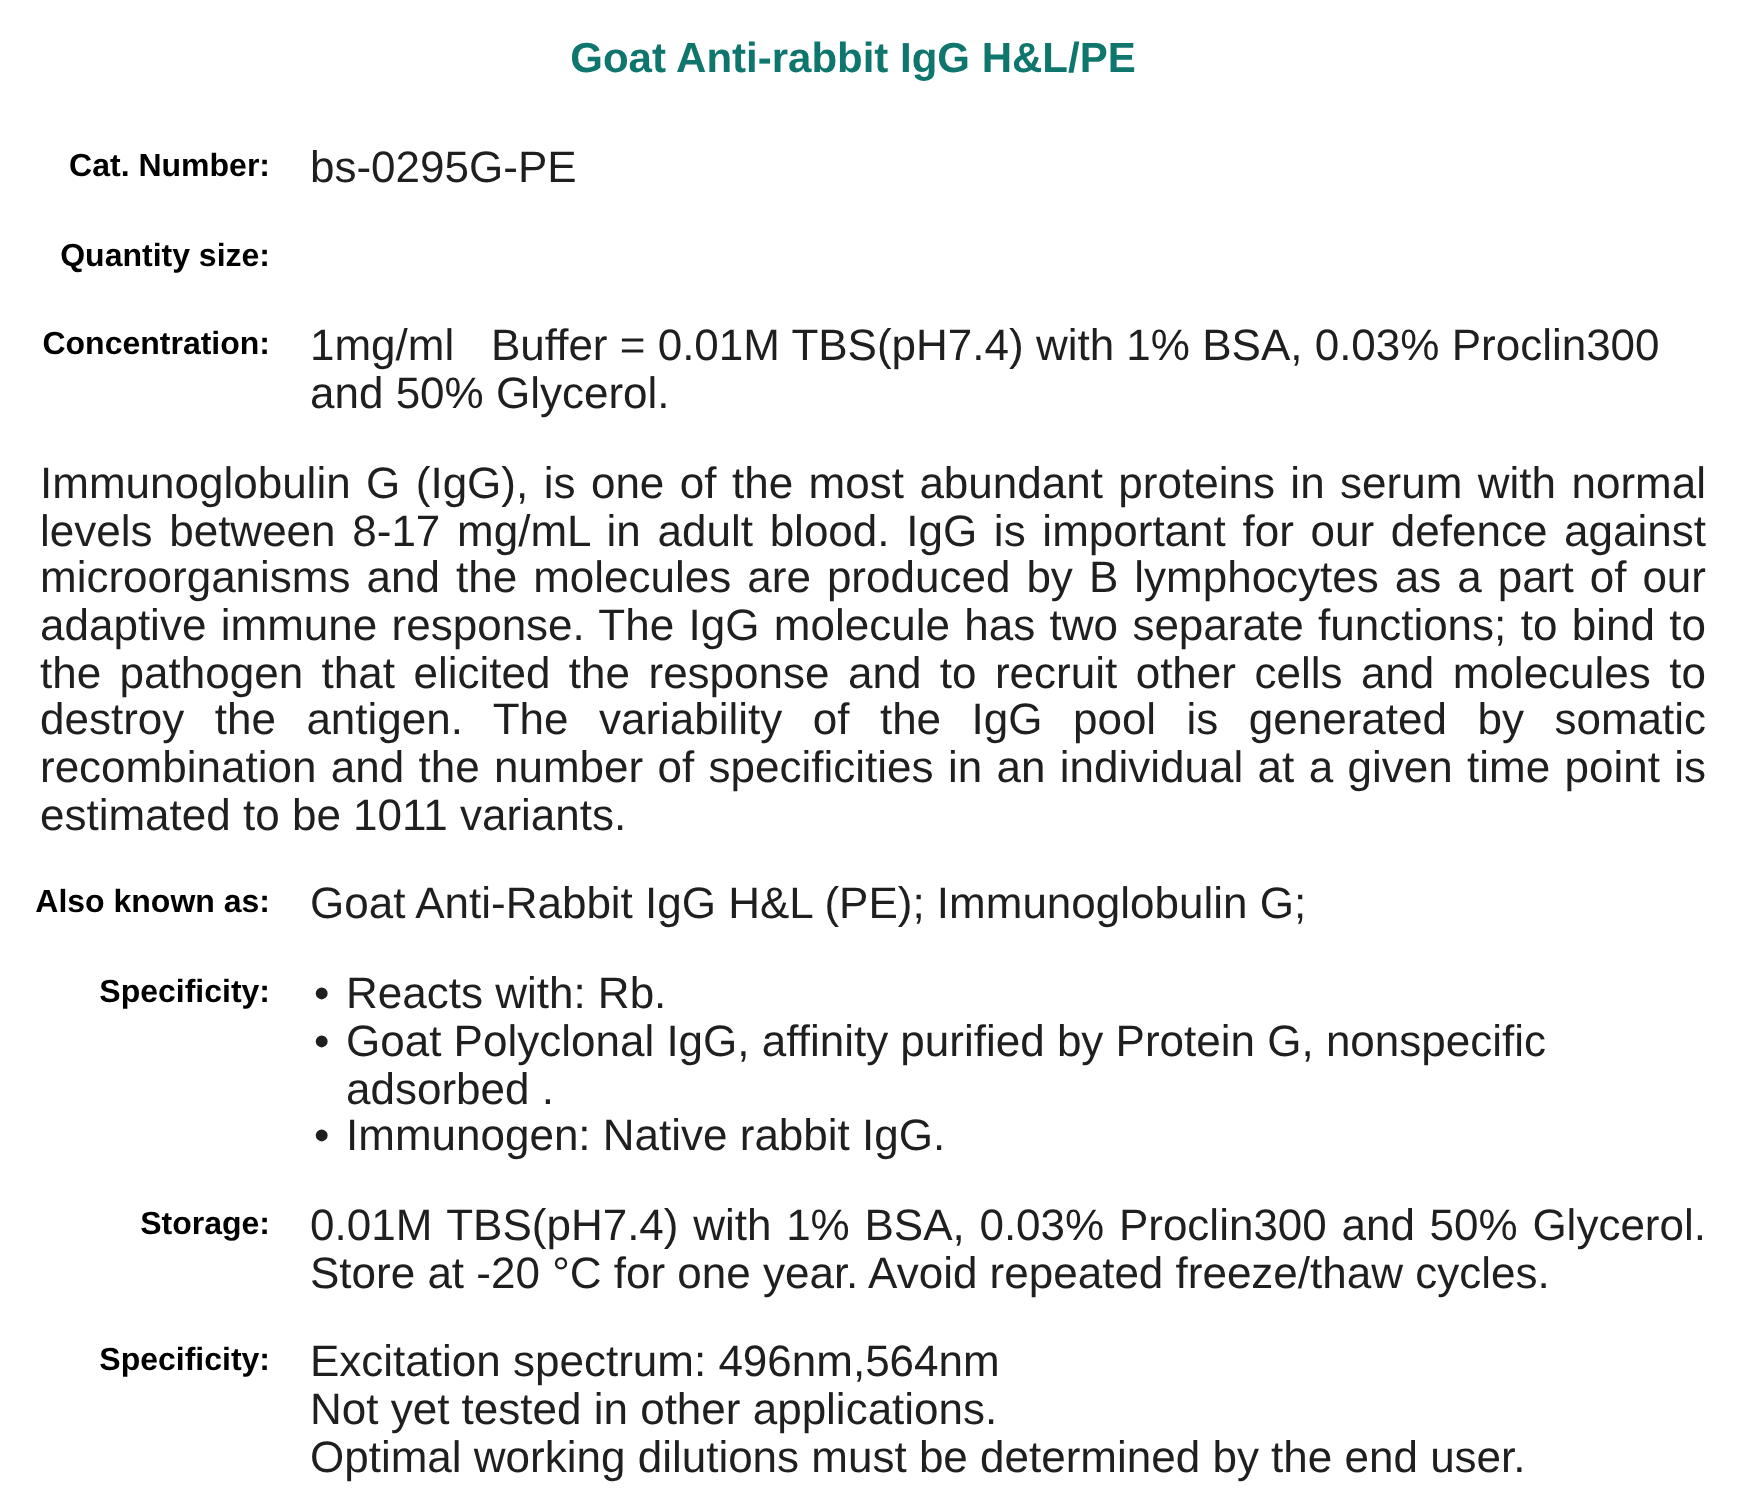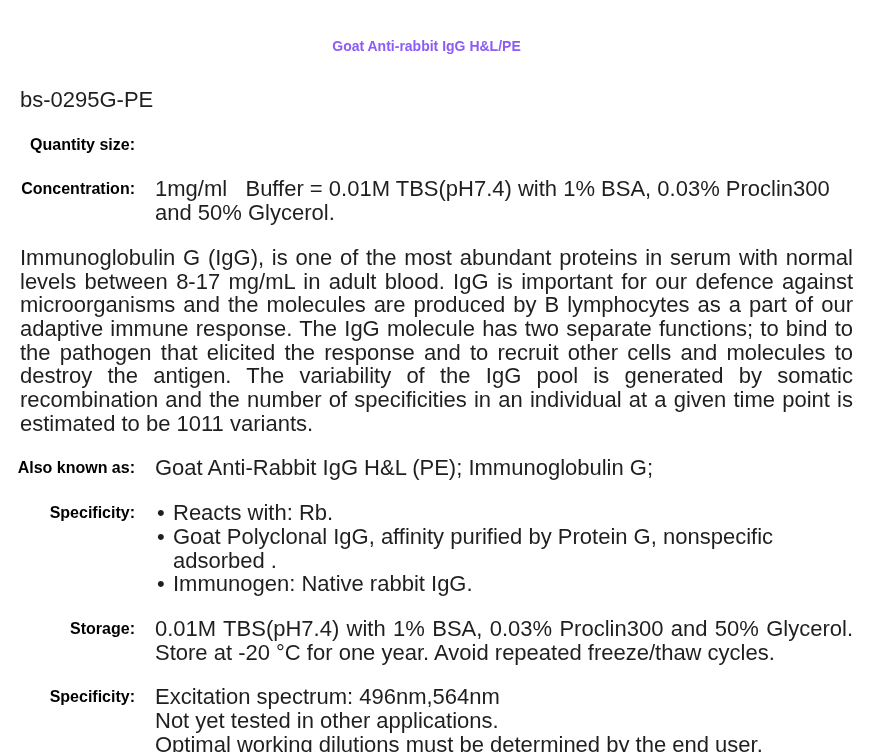--- a/index.html
+++ b/index.html
@@ -13,26 +13,26 @@
     font-family: "Liberation Sans", sans-serif;
     color: #1f1f1f;
     overflow: hidden;
   }
   .doc {
     box-sizing: border-box;
     width: 877px;
     padding: 18px 24px 0 0;
   }
   .title {
-    margin: 16px;
-    font-size: 14px;
+    margin: 0;
+    font-size: 21px;
     line-height: 24px;
     font-weight: bold;
     text-align: center;
-    color: #8b5cf6;
+    color: #0f766e;
   }
   .rows {
     margin-top: 30px;
   }
   .row {
     display: flex;
     align-items: flex-start;
     margin-bottom: 21px;
   }
   .label {
@@ -76,20 +76,21 @@
 </head>
 <body>
 
 <div class="doc">
 
   <h1 class="title">Goat Anti-rabbit IgG H&amp;L/PE</h1>
 
   <div class="rows">
 
     <div class="row">
+      <div class="label">Cat. Number:</div>
       <div class="value line">bs-0295G-PE</div>
     </div>
 
     <div class="row">
       <div class="label">Quantity size:</div>
     </div>
 
     <div class="row">
       <div class="label">Concentration:</div>
       <div class="value line">1mg/ml   Buffer = 0.01M TBS(pH7.4) with 1% BSA, 0.03% Proclin300 and 50% Glycerol.</div>

